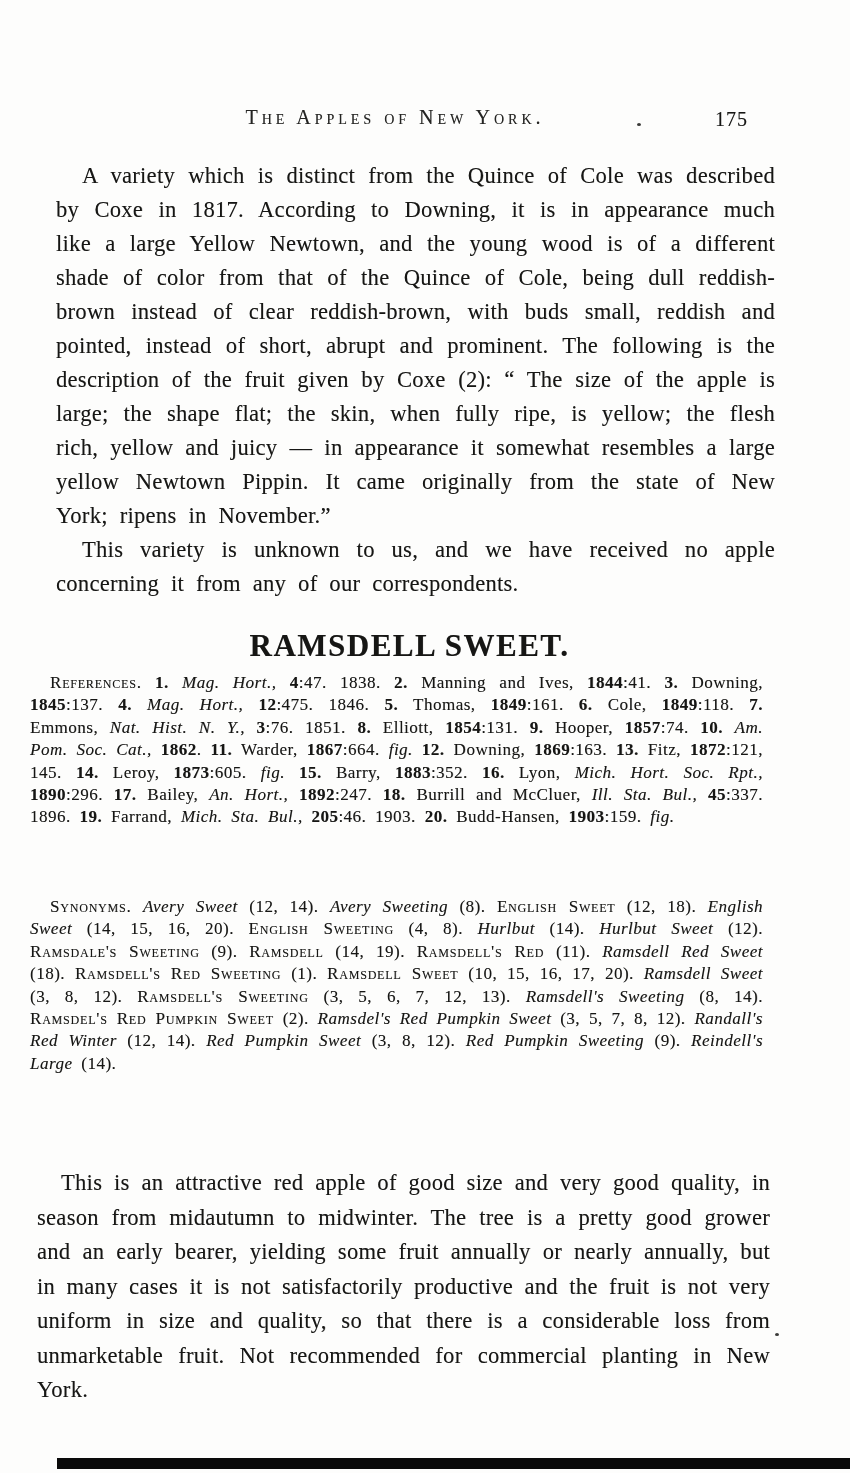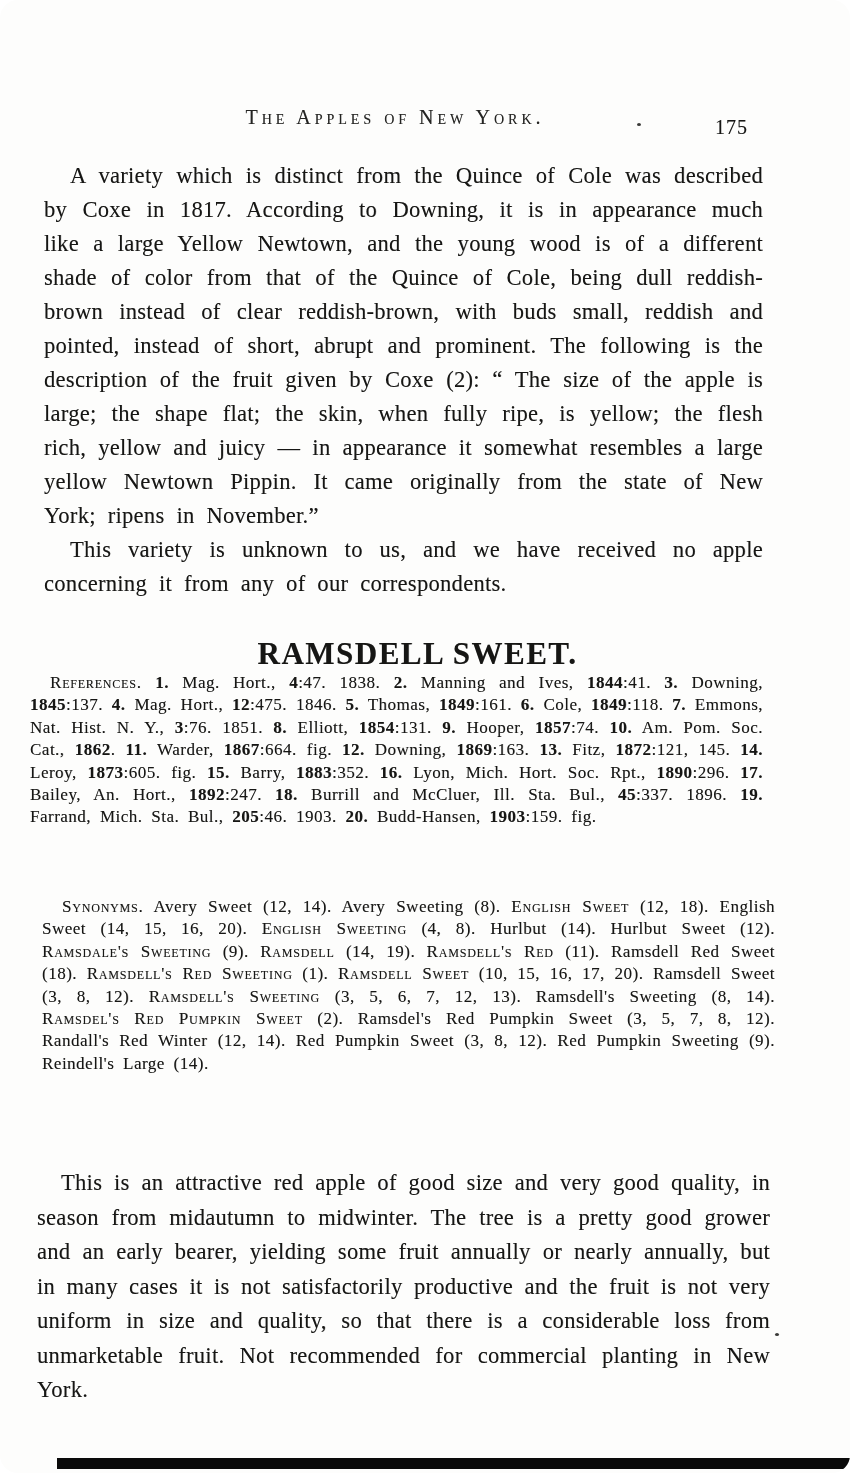--- a/index.html
+++ b/index.html
@@ -7,65 +7,64 @@
     width: 850px; height: 1473px;
     background: #ffffff;
     font-family: "Liberation Serif", serif;
     color: #161614;
   }
   .page {
     position: relative;
     width: 850px; height: 1473px;
     background: #fdfdfc;
     overflow: hidden;
-    border-radius: 18px;
   }
   .ink { text-shadow: 0.3px 0.3px 0.3px rgba(20,20,20,0.35); }
 
   .running-head {
     position: absolute; top: 106px; left: 42px; width: 706px; height: 30px;
   }
   .head-title {
     display: block; text-align: center;
     font-variant: small-caps;
     font-size: 20px; letter-spacing: 4px;
     color: #242422;
   }
   .folio {
     position: absolute; right: 0; top: 2px;
-    font-size: 20px; letter-spacing: 1px; margin-top: 8px;
+    font-size: 20px; letter-spacing: 1px;
   }
 
-  .intro { position: absolute; top: 159px; left: 44px; width: 719px; }
+  .intro { position: absolute; top: 159px; left: 56px; width: 719px; }
   .body-para {
     margin: 0;
     font-size: 22.5px; line-height: 34px;
     text-align: justify;
     text-indent: 26px;
     word-spacing: 6px; letter-spacing: 0.3px;
   }
 
   .variety-heading {
     position: absolute; top: 620px; left: 42px; width: 719px;
-    margin: 16px; text-align: center;
+    margin: 8px; text-align: center;
     font-size: 31px; font-weight: bold; letter-spacing: 1.5px;
   }
 
   .small-para {
     position: absolute; left: 30px; width: 733px;
     margin: 0;
     font-size: 17px; line-height: 22.4px;
     text-align: justify;
     text-indent: 20px;
     word-spacing: 4px; letter-spacing: 0.5px;
   }
   .refs { top: 672px; }
-  .syns { top: 896px; margin-left: 12px; }
+  .syns { top: 896px; }
   .s-b  { font-weight: bold; }
-  .s-i  { }
+  .s-i  { font-style: italic; }
   .s-sc { font-variant: small-caps; letter-spacing: 0.8px; }
 
   .desc {
     position: absolute; top: 1157px; left: 28px; width: 733px;
     margin: 9px;
     font-size: 22.5px; line-height: 34.5px;
     text-align: justify; text-indent: 24px;
     word-spacing: 5px; letter-spacing: 0.3px;
   }
 

